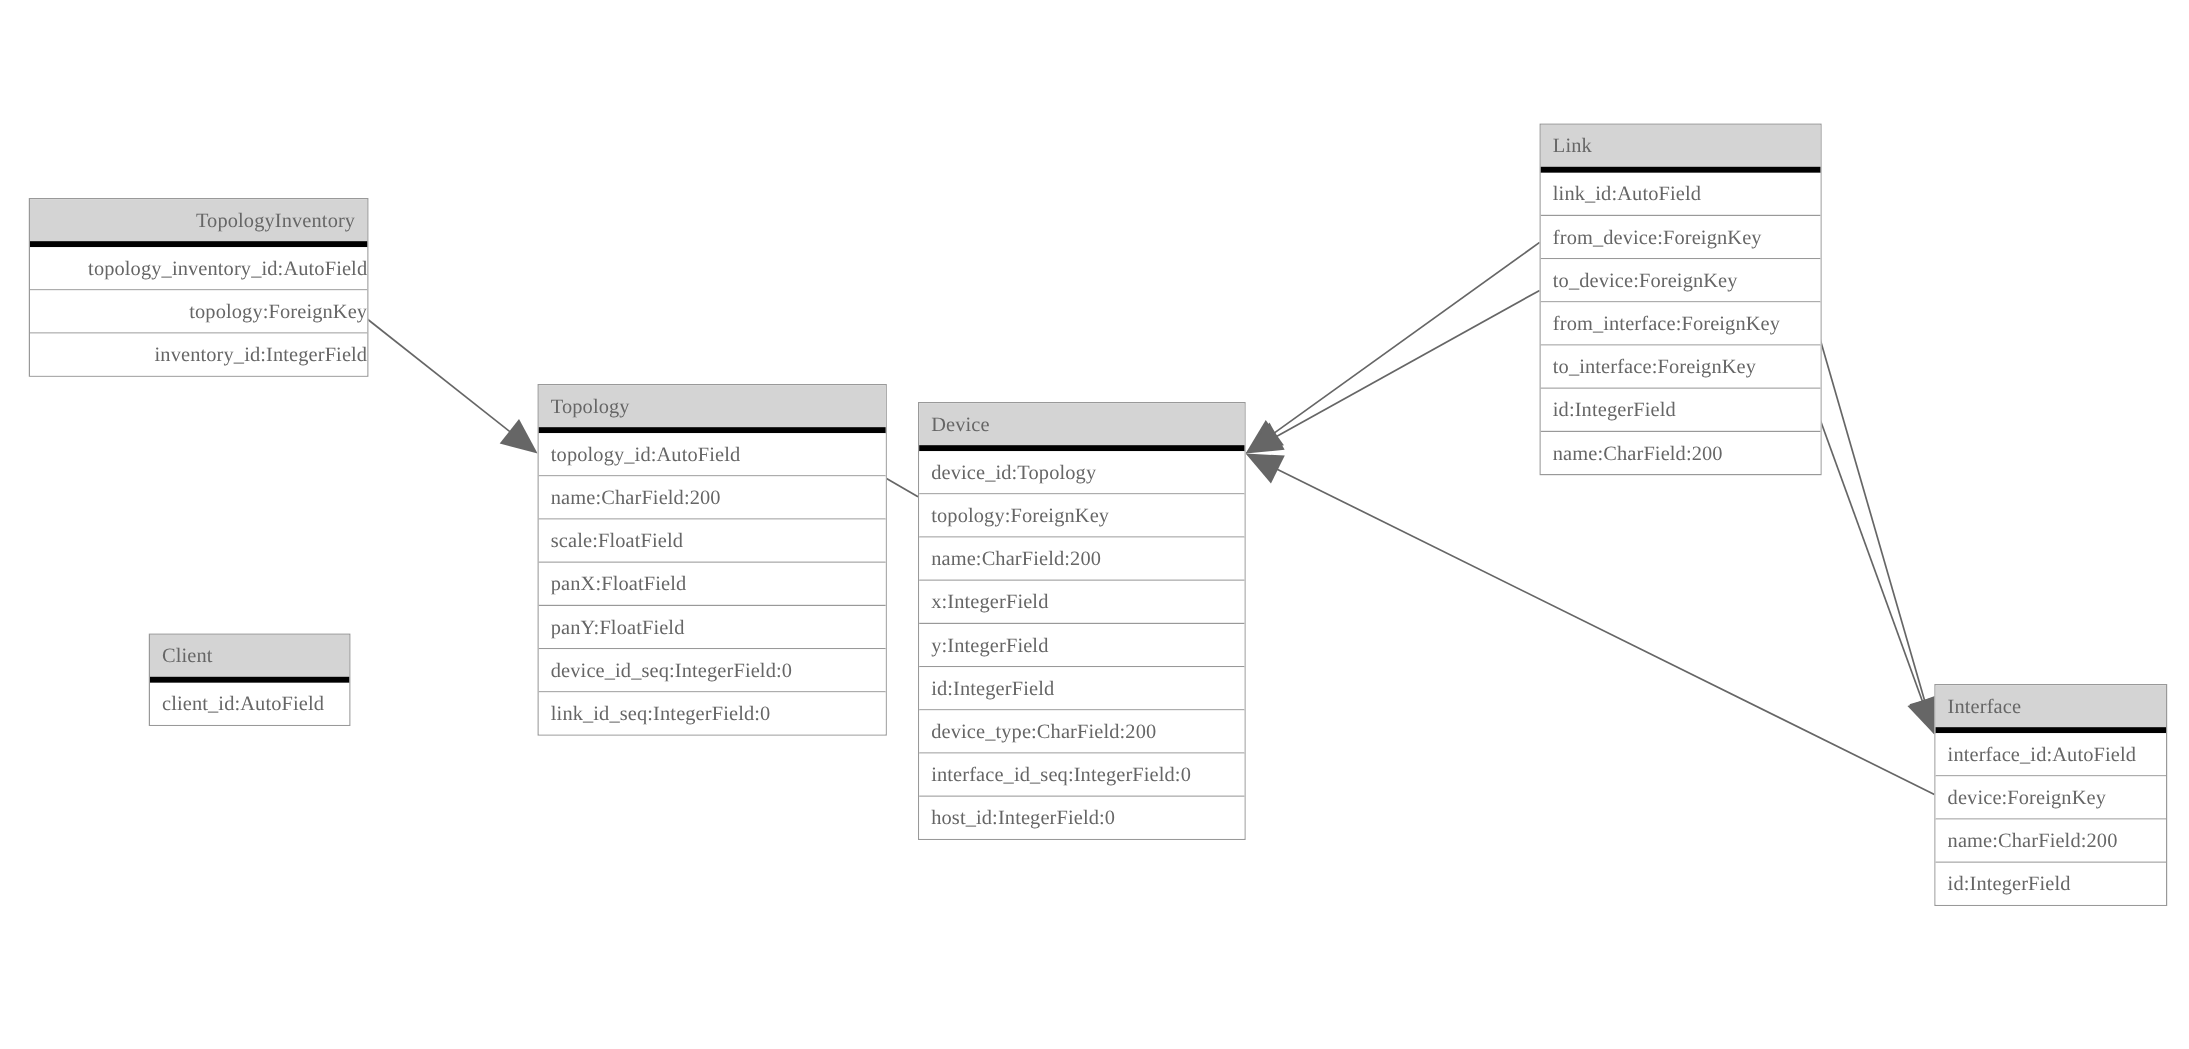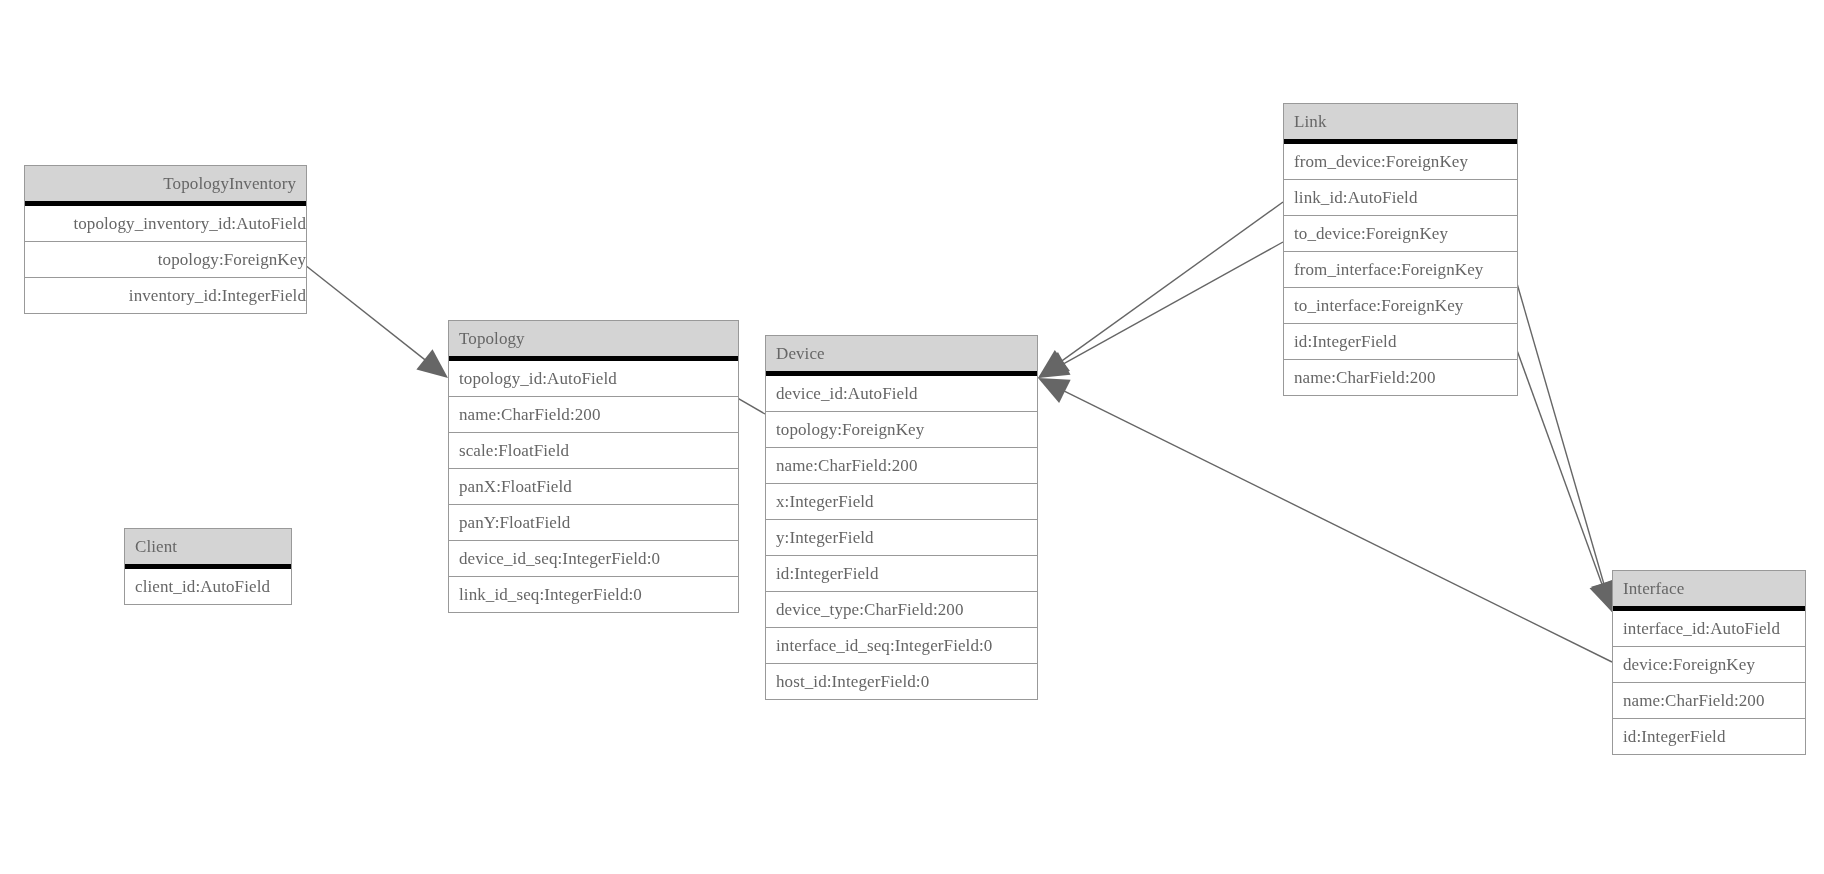--- a/index.html
+++ b/index.html
@@ -95,34 +95,34 @@
         <div class="entity-field">topology_id:AutoField</div>
         <div class="entity-field">name:CharField:200</div>
         <div class="entity-field">scale:FloatField</div>
         <div class="entity-field">panX:FloatField</div>
         <div class="entity-field">panY:FloatField</div>
         <div class="entity-field">device_id_seq:IntegerField:0</div>
         <div class="entity-field last">link_id_seq:IntegerField:0</div>
       </div>
       <div class="entity" style="left: 765px; top: 314px; width: 273px; margin-top: 21px;">
         <div class="entity-header">Device</div>
-        <div class="entity-field">device_id:AutoField</div>
+        <div class="entity-field">device_id:Topology</div>
         <div class="entity-field">topology:ForeignKey</div>
         <div class="entity-field">name:CharField:200</div>
         <div class="entity-field">x:IntegerField</div>
         <div class="entity-field">y:IntegerField</div>
         <div class="entity-field">id:IntegerField</div>
         <div class="entity-field">device_type:CharField:200</div>
         <div class="entity-field">interface_id_seq:IntegerField:0</div>
         <div class="entity-field last">host_id:IntegerField:0</div>
       </div>
       <div class="entity" style="left: 1283px; top: 103px; width: 235px;">
         <div class="entity-header">Link</div>
+        <div class="entity-field">link_id:AutoField</div>
         <div class="entity-field">from_device:ForeignKey</div>
-        <div class="entity-field">link_id:AutoField</div>
         <div class="entity-field">to_device:ForeignKey</div>
         <div class="entity-field">from_interface:ForeignKey</div>
         <div class="entity-field">to_interface:ForeignKey</div>
         <div class="entity-field">id:IntegerField</div>
         <div class="entity-field last">name:CharField:200</div>
       </div>
       <div class="entity" style="left: 1612px; top: 570px; width: 194px;">
         <div class="entity-header">Interface</div>
         <div class="entity-field">interface_id:AutoField</div>
         <div class="entity-field">device:ForeignKey</div>

